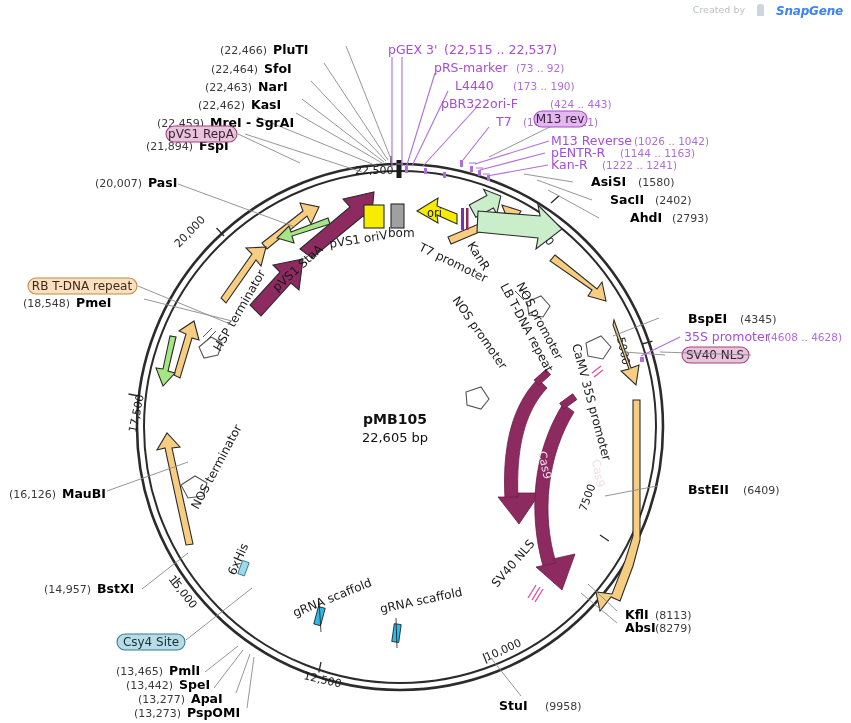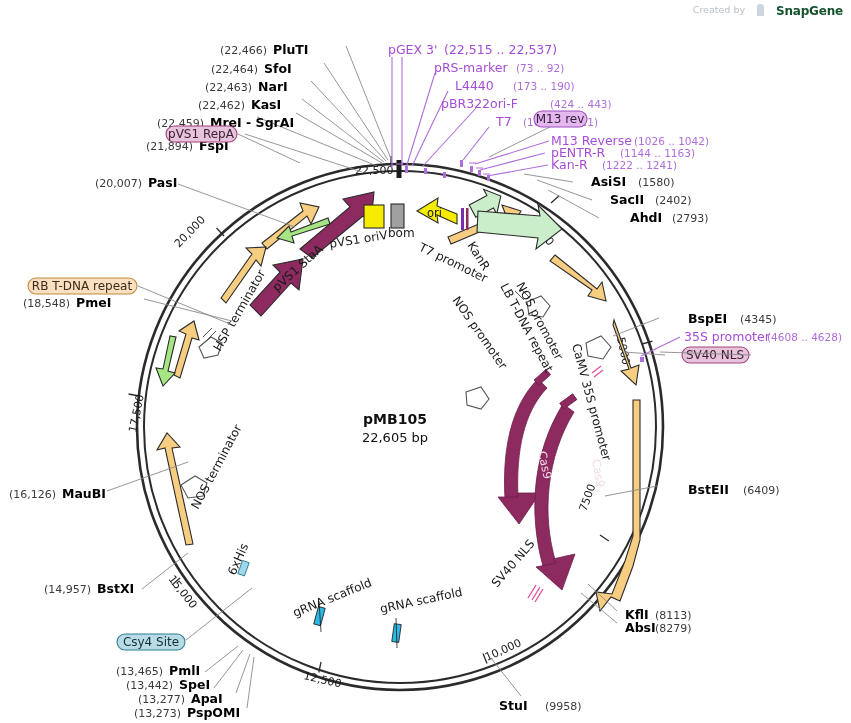--- a/index.html
+++ b/index.html
@@ -23,21 +23,21 @@
   .ring-inner{fill:none;stroke:#2b2b2b;stroke-width:2.0;}
   .tickline{stroke:#2b2b2b;stroke-width:1.3;}
   .ticktxt{font-size:11px;fill:#1a1a1a;font-family:"DejaVu Sans","Liberation Sans",sans-serif;}
   .inlabel{font-size:12px;fill:#1a1a1a;font-family:"DejaVu Sans","Liberation Sans",sans-serif;}
   .inlabel-w{font-size:11.5px;fill:#f3dce8;font-family:"DejaVu Sans","Liberation Sans",sans-serif;}
   .title-main{font-size:14px;font-weight:bold;fill:#111;font-family:"DejaVu Sans","Liberation Sans",sans-serif;}
   .title-sub{font-size:13px;fill:#111;font-family:"DejaVu Sans","Liberation Sans",sans-serif;}
   .badge-txt{font-size:12px;font-family:"DejaVu Sans","Liberation Sans",sans-serif;}
   .wm{position:absolute;right:8px;top:4px;display:flex;align-items:flex-start;gap:12px;
       font-size:9.5px;color:#b9bfc6;font-family:"DejaVu Sans","Liberation Sans",sans-serif;margin-left:20px;}
-  .wm-logo{font-size:12px;color:#14532d;font-weight:600;letter-spacing:-0.2px;}
+  .wm-logo{font-size:12px;color:#3b82f6;font-weight:600;letter-spacing:-0.2px;font-style:italic;}
   .wm-mark{width:7px;height:12px;background:#cdd6e0;border-radius:3px 3px 0 0;display:inline-block;}
 </style>
 </head>
 <body>
 
 <div id="map-root">
 
   <div class="wm">
     <span>Created by</span>
     <span class="wm-mark"></span>

